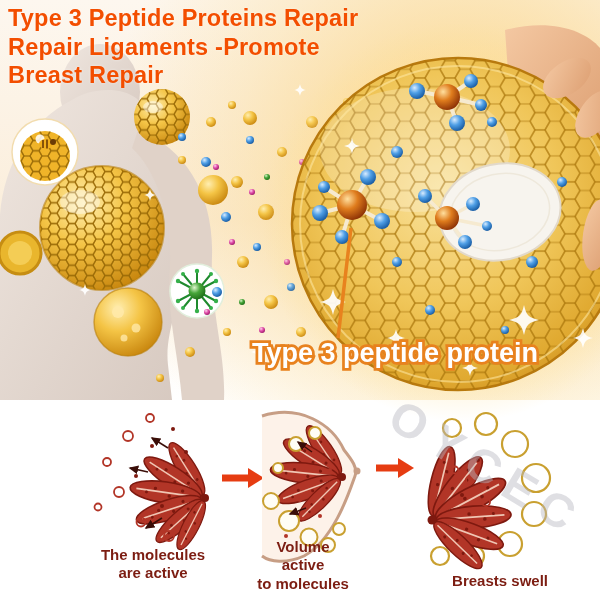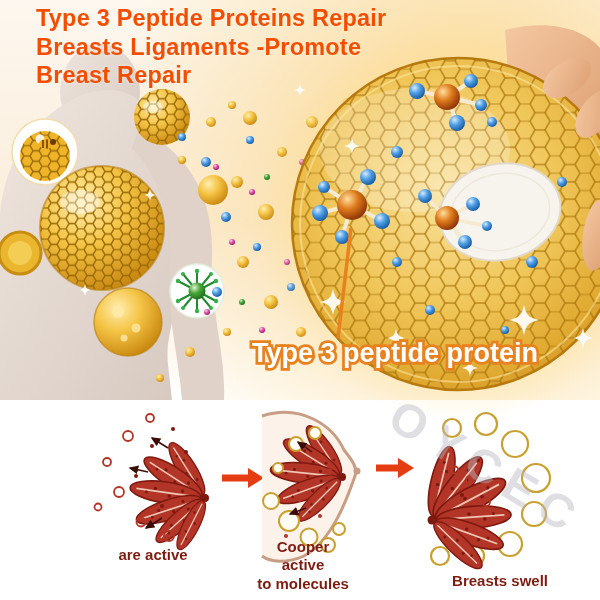--- a/index.html
+++ b/index.html
@@ -10,21 +10,21 @@
   .top-bg{
     position:absolute;left:0;top:0;width:600px;height:400px;
     background:
       radial-gradient(circle at 78% 42%, rgba(250,205,110,0.85) 0%, rgba(250,215,140,0.35) 45%, rgba(255,248,238,0) 70%),
       linear-gradient(180deg,#fdf7ef 0%,#fbeedb 55%,#ffffff 100%);
   }
   .scene{position:absolute;left:0;top:0;width:600px;height:600px;}
   .heading{
     position:absolute;left:8px;top:4px;width:420px;
     font-weight:700;font-size:23.5px;line-height:1.22;color:#f34e00;
-    letter-spacing:0.2px;text-shadow:0 0 3px rgba(255,255,255,0.55);margin-left:28px;
+    letter-spacing:0.2px;text-shadow:0 0 3px rgba(255,255,255,0.55);
   }
   .stage-caption{
     position:absolute;font-weight:700;font-size:15px;line-height:1.22;
     color:#7c1d12;text-align:center;
   }
   .cap1{left:88px;top:546px;width:130px;}
   .cap2{left:248px;top:538px;width:110px;}
   .cap3{left:408px;top:572px;width:140px;text-align:right;}
   .watermark{
     position:absolute;left:408px;top:388px;width:330px;
@@ -409,29 +409,30 @@
       </g>
       <g fill="#7e190f">
         <circle cx="478" cy="460" r="2"></circle>
           <circle cx="462" cy="495" r="2"></circle>
       </g>
     </g>
   </svg>
 
   <div class="heading">
     <div>Type 3 Peptide Proteins Repair</div>
-    <div>Breasts Ligaments -Promote</div>
+    <div>Repair Ligaments -Promote</div>
     <div>Breast Repair</div>
   </div>
 
   <div class="stage-caption cap1">
+    <div>The molecules</div>
     <div>are active</div>
   </div>
   <div class="stage-caption cap2">
-    <div>Cooper</div>
+    <div>Volume</div>
     <div>active</div>
     <div>to molecules</div>
   </div>
   <div class="stage-caption cap3">
     <div>Breasts swell</div>
   </div>
 
   <div class="watermark">OYCEC</div>
 </div>
 

